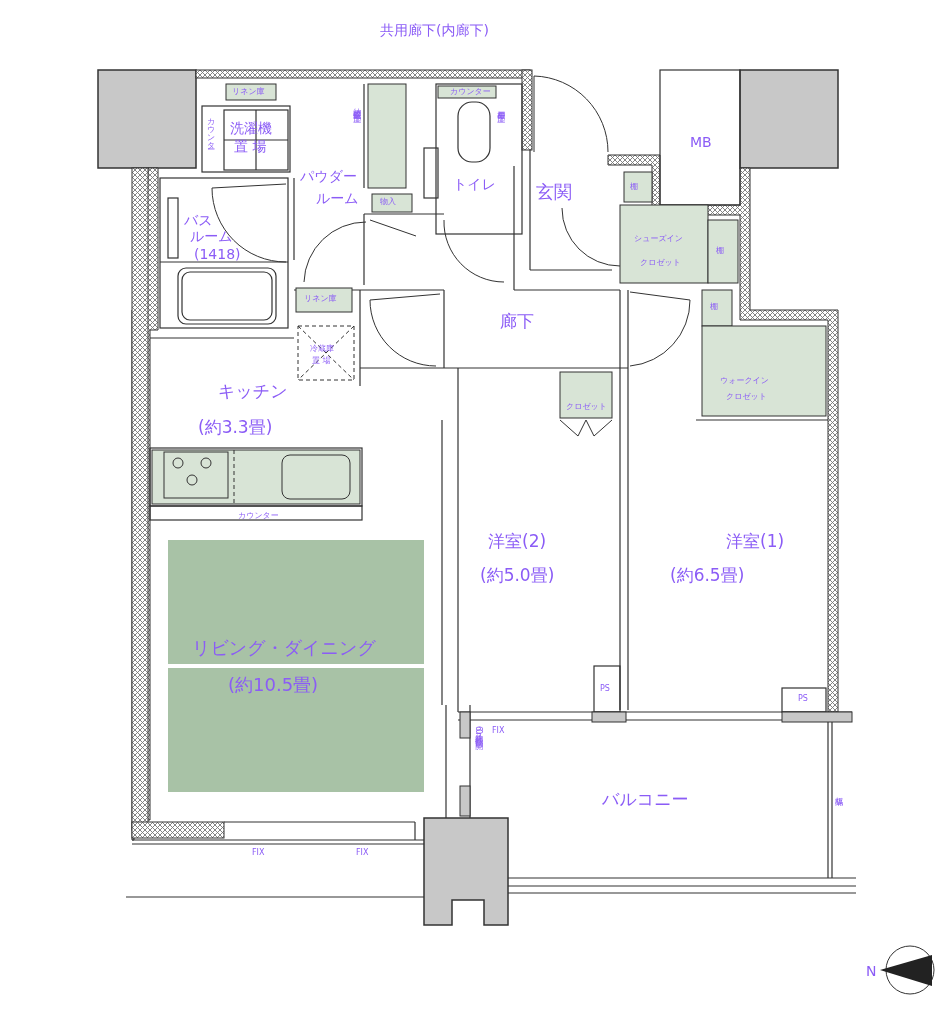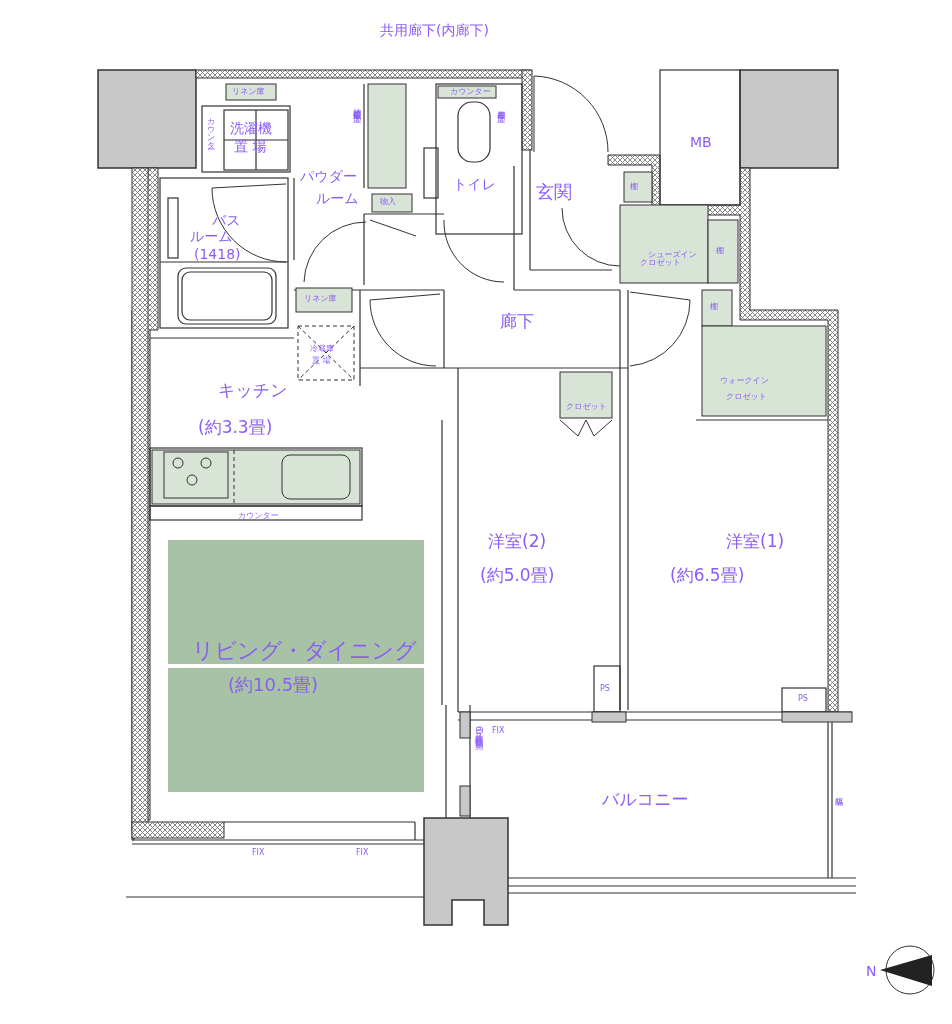--- a/index.html
+++ b/index.html
@@ -156,53 +156,53 @@
   </g>
 
   <g>
     <circle cx="910" cy="970" r="24" fill="none" stroke="#333" stroke-width="1"></circle>
     <path d="M880,970 L932,955 L932,986 Z" fill="#222"></path>
   </g>
 </svg>
 
 <div class="lbl mid" style="left:380px; top:22px;">共用廊下(内廊下)</div>
 
-<div class="lbl big" style="left:192px; top:638px; font-size:22px;">リビング・ダイニング</div>
+<div class="lbl big" style="left:192px; top:638px; font-size:18px;">リビング・ダイニング</div>
 <div class="lbl big" style="left:228px; top:675px; font-size:18px;">(約10.5畳)</div>
 
-<div class="lbl big" style="left:218px; top:382px; font-size:17px;font-family:Liberation Mono, monospace;">キッチン</div>
+<div class="lbl big" style="left:218px; top:382px; font-size:17px;">キッチン</div>
 <div class="lbl big" style="left:198px; top:418px; font-size:17px;">(約3.3畳)</div>
 
 <div class="lbl big" style="left:488px; top:532px; font-size:17px;text-align:right;">洋室(2)</div>
 <div class="lbl big" style="left:480px; top:566px; font-size:17px;">(約5.0畳)</div>
 
 <div class="lbl big" style="left:678px; top:532px; font-size:17px;margin-left:48px;">洋室(1)</div>
 <div class="lbl big" style="left:670px; top:566px; font-size:17px;">(約6.5畳)</div>
 
 <div class="lbl big" style="left:536px; top:182px; font-size:18px;">玄関</div>
 <div class="lbl big" style="left:500px; top:312px; font-size:17px;">廊下</div>
 <div class="lbl mid" style="left:453px; top:176px;">トイレ</div>
 <div class="lbl mid" style="left:300px; top:168px;">パウダー</div>
 <div class="lbl mid" style="left:316px; top:190px;">ルーム</div>
-<div class="lbl mid" style="left:212px; top:212px;">バス</div>
+<div class="lbl mid" style="left:184px; top:212px;">バス</div>
 <div class="lbl mid" style="left:190px; top:228px;">ルーム</div>
 <div class="lbl sm" style="left:194px; top:246px;">(1418)</div>
 <div class="lbl big" style="left:602px; top:790px; font-size:17px;">バルコニー</div>
 
 <div class="lbl xs" style="left:232px; top:87px;">リネン庫</div>
 <div class="lbl xs vert" style="left:206px; top:112px;">カウンター</div>
 <div class="lbl sm" style="left:230px; top:120px;">洗濯機</div>
 <div class="lbl sm" style="left:234px; top:138px;">置 場</div>
 <div class="lbl xs vert" style="left:352px; top:108px;">上部三面鏡収納</div>
 <div class="lbl xs" style="left:380px; top:197px;">物入</div>
 <div class="lbl xs" style="left:450px; top:87px;">カウンター</div>
 <div class="lbl xs vert" style="left:496px; top:108px;">上部吊戸棚</div>
 <div class="lbl xs" style="left:304px; top:294px;">リネン庫</div>
 <div class="lbl xs" style="left:630px; top:182px;">棚</div>
-<div class="lbl xs" style="left:648px; top:234px;margin-top:16px;">シューズイン</div>
+<div class="lbl xs" style="left:634px; top:234px;">シューズイン</div>
 <div class="lbl xs" style="left:640px; top:258px;">クロゼット</div>
 <div class="lbl xs" style="left:716px; top:246px;">棚</div>
 <div class="lbl xs" style="left:710px; top:302px;">棚</div>
 <div class="lbl xs" style="left:720px; top:376px;">ウォークイン</div>
 <div class="lbl xs" style="left:726px; top:392px;">クロゼット</div>
 <div class="lbl xs" style="left:566px; top:402px;">クロゼット</div>
 <div class="lbl xs" style="left:310px; top:344px;">冷蔵庫</div>
 <div class="lbl xs" style="left:312px; top:356px;">置 場</div>
 <div class="lbl xs" style="left:238px; top:511px;">カウンター</div>
 <div class="lbl sm" style="left:690px; top:134px;">MB</div>

